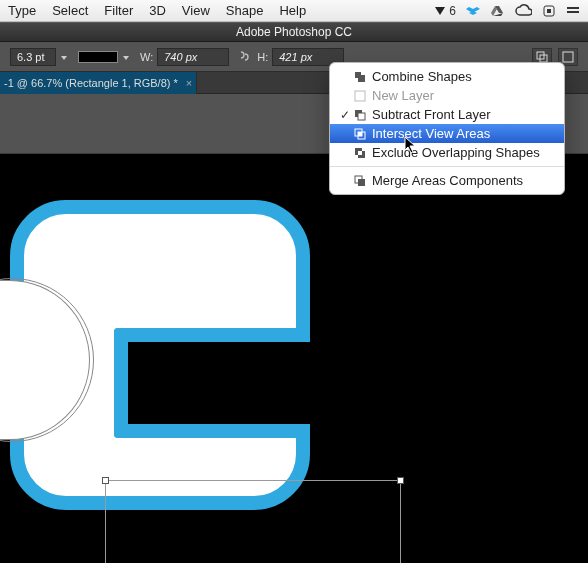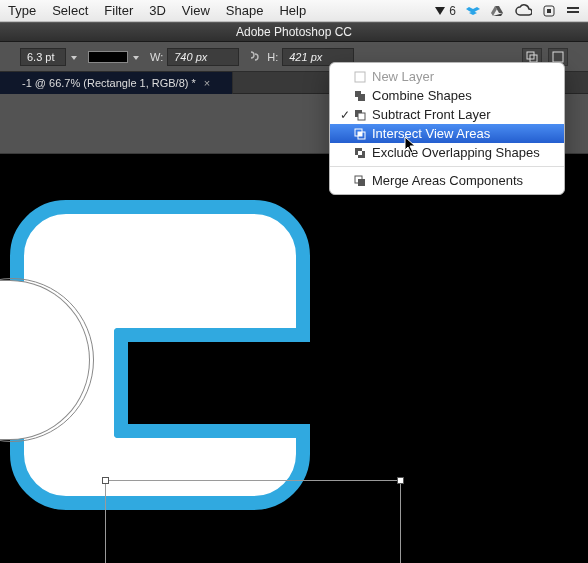--- a/index.html
+++ b/index.html
@@ -8,34 +8,34 @@
 
 .menubar { position: absolute; top: 0; left: 0; right: 0; height: 22px; background: linear-gradient(#f9f9f9,#e8e8e8); border-bottom: 1px solid #bdbdbd; display: flex; align-items: center; padding: 0 8px; font-size: 13px; color: #222; }
 .menubar .item { margin-right: 16px; cursor: default; }
 .menubar .tray { margin-left: auto; display: flex; align-items: center; gap: 10px; font-size: 12px; color: #333; }
 .tray-icon { display: inline-flex; align-items: center; }
 
 
 .titlebar { position: absolute; top: 22px; left: 0; right: 0; height: 20px; background: linear-gradient(#454545,#2f2f2f); border-top: 1px solid #5a5a5a; border-bottom: 1px solid #1a1a1a; display: flex; align-items: center; justify-content: center; color: #f0f0f0; font-size: 12px; }
 
 
-.options { position: absolute; top: 42px; left: 0; right: 0; height: 30px; background: #535353; border-bottom: 1px solid #2c2c2c; display: flex; align-items: center; color: #ddd; font-size: 11px; padding: 0 20px; gap: 8px; }
+.options { position: absolute; top: 42px; left: 0; right: 0; height: 30px; background: #535353; border-bottom: 1px solid #2c2c2c; display: flex; align-items: center; color: #ddd; font-size: 11px; padding: 0 10px; gap: 8px; }
 .opt-field { display: flex; align-items: center; gap: 4px; }
 .opt-input { background: #3d3d3d; border: 1px solid #2a2a2a; color: #eee; font-size: 11px; padding: 1px 6px; width: 46px; height: 18px; }
 .opt-input.wider { width: 72px; font-style: italic; }
 .opt-dropdown { width: 10px; height: 10px; display:inline-block;}
 .stroke-swatch { width: 40px; height: 12px; background: #000; border: 1px solid #888; }
 .link-icon { color:#bbb; font-size:11px; }
 .opt-icons { display:flex; gap:6px; margin-left:auto; }
 .opt-icbox { width:20px; height:18px; border:1px solid #333; background:#454545; display:flex; align-items:center; justify-content:center; }
 .opt-icbox svg { display:block; }
 
 
 .doctabs { position: absolute; top: 72px; left: 0; right: 0; height: 22px; background: #393939; border-bottom: 1px solid #262626; display: flex; align-items: center; }
-.doctab { height: 22px; background: #0f172a; color: #ddd; font-size: 11px; display: flex; align-items: center; padding: 0 22px; border-right: 1px solid #2c2c2c; }
+.doctab { height: 22px; background: #0c4a6e; color: #ddd; font-size: 11px; display: flex; align-items: center; padding: 0 4px; border-right: 1px solid #2c2c2c; }
 .doctab .close { margin-left: 8px; color: #aaa; font-size: 11px; cursor: pointer; }
 
 
 .strip { position: absolute; top: 94px; left: 0; right: 0; height: 60px; background: #535353; border-bottom:1px solid #3a3a3a; }
 
 
 .canvas { position: absolute; top: 154px; left: 0; right: 0; bottom: 0; background: #000; overflow: hidden; }
 
 
 .shape-wrap { position: absolute; left: -30px; top: 200px; }
@@ -177,37 +177,37 @@
     <div class="inner-cut"></div>
   </div>
   <div class="sel sel-rect">
     <span class="handle h-tl"></span>
     <span class="handle h-tr"></span>
 
   </div>
 </div>
 
 <div class="ctxmenu">
+  <div class="row">
+    <span class="check"></span>
+    <span class="icon">
+      <svg width="12" height="12" viewBox="0 0 12 12">
+          <path d="M1 1 H7 V4 H11 V11 H4 V7 H1 Z" fill="#555"></path>
+        </svg>
+    </span>
+    <span>Combine Shapes</span>
+  </div>
   <div class="row" style="color:#9a9a9a;">
     <span class="check"></span>
     <span class="icon">
       <svg width="12" height="12" viewBox="0 0 12 12">
           <rect x="1" y="1" width="10" height="10" fill="none" stroke="#bbb"></rect>
         </svg>
     </span>
     <span>New Layer</span>
-  </div>
-  <div class="row">
-    <span class="check"></span>
-    <span class="icon">
-      <svg width="12" height="12" viewBox="0 0 12 12">
-          <path d="M1 1 H7 V4 H11 V11 H4 V7 H1 Z" fill="#555"></path>
-        </svg>
-    </span>
-    <span>Combine Shapes</span>
   </div>
   <div class="row">
     <span class="check">✓</span>
     <span class="icon">
       <svg width="12" height="12" viewBox="0 0 12 12">
           <path d="M1 1 H8 V4 H4 V8 H1 Z" fill="#555"></path>
           <rect x="4" y="4" width="7" height="7" fill="none" stroke="#555"></rect>
         </svg>
     </span>
     <span>Subtract Front Layer</span>

